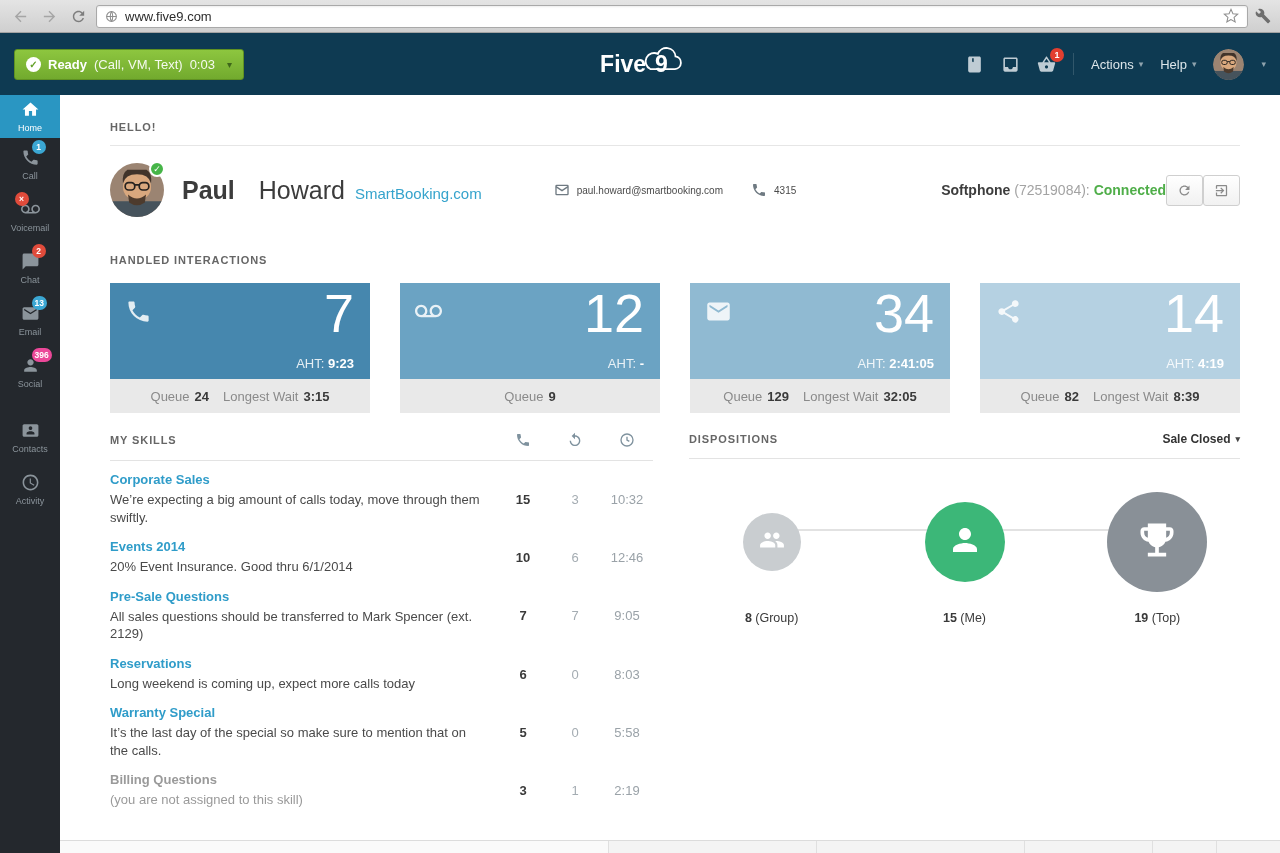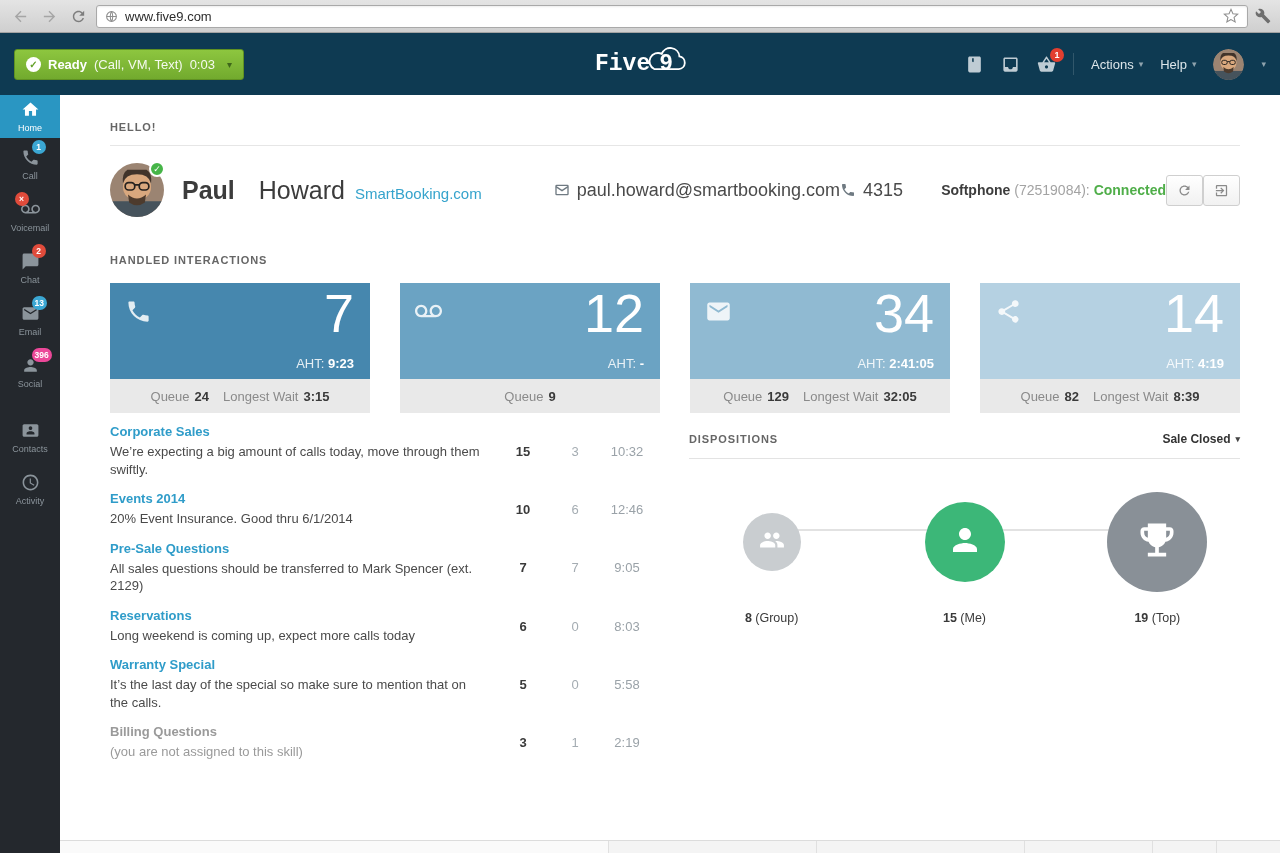--- a/index.html
+++ b/index.html
@@ -21,21 +21,21 @@
   .wrench{color:#6e6e6e;display:flex;cursor:pointer;}
   .wrench svg{width:16px;height:16px;fill:currentColor;}
 
   
   .navbar{height:62px;background:#0e3a52;display:flex;align-items:center;position:relative;padding:0 14px;}
   .ready-btn{display:flex;align-items:center;gap:7px;height:31px;padding:0 11px;background:linear-gradient(#8dc63f,#72aa2e);border:1px solid #5f9122;border-radius:3px;color:#fff;font-size:13px;cursor:pointer;}
   .ready-check{width:15px;height:15px;border-radius:50%;background:#fff;color:#63a028;font-size:10px;font-weight:bold;display:flex;align-items:center;justify-content:center;flex:0 0 auto;}
   .ready-label{font-weight:bold;}
   .ready-detail{color:rgba(255,255,255,.92);}
   .ready-caret{color:#3f671a;font-size:10px;margin-left:5px;}
-  .logo{position:absolute;left:50%;transform:translateX(-50%);color:#fff;font-size:23px;font-weight:bold;display:flex;align-items:center;font-family:Liberation Mono, monospace;}
+  .logo{position:absolute;left:50%;transform:translateX(-50%);color:#fff;font-size:23px;font-weight:bold;display:flex;align-items:center;}
   .logo-nine{position:relative;padding:2px 12px 2px 9px;}
   .logo-nine svg{position:absolute;left:-4px;top:-6px;width:42px;height:32px;}
   .logo-nine span{position:relative;}
   .nav-right{margin-left:auto;display:flex;align-items:center;gap:17px;}
   .nav-icon{color:#bfccd4;position:relative;display:flex;cursor:pointer;}
   .nav-icon svg{width:19px;height:19px;fill:currentColor;}
   .nav-badge{position:absolute;top:-7px;right:-8px;min-width:14px;height:14px;border-radius:8px;background:#e23f30;color:#fff;font-size:9px;font-weight:bold;display:flex;align-items:center;justify-content:center;padding:0 3px;}
   .nav-divider{width:1px;height:22px;background:rgba(255,255,255,.15);}
   .nav-menu{color:#dde6ea;font-size:13px;display:flex;align-items:center;gap:5px;cursor:pointer;}
   .caret{font-size:9px;color:#8fa3ae;}
@@ -63,21 +63,21 @@
 
   .profile-row{display:flex;align-items:center;padding:17px 0 20px;}
   .avatar-wrap{position:relative;width:54px;height:54px;flex:0 0 auto;}
   .avatar{width:54px;height:54px;border-radius:50%;overflow:hidden;}
   .avatar svg{display:block;width:100%;height:100%;}
   .check-badge{position:absolute;top:-2px;right:-1px;width:16px;height:16px;border-radius:50%;background:#46b548;border:2px solid #fff;color:#fff;font-size:9px;display:flex;align-items:center;justify-content:center;}
   .name-block{margin-left:18px;display:flex;align-items:baseline;white-space:nowrap;}
   .fname{font-size:25px;font-weight:bold;color:#3c3c3c;}
   .lname{font-size:25px;font-weight:400;color:#3c3c3c;margin-left:24px;}
   .company{font-size:15px;color:#35a3cc;margin-left:10px;cursor:pointer;}
-  .contact-block{display:flex;margin-left:72px;font-size:18px;color:#4a4a4a;align-items:center;}
+  .contact-block{display:flex;gap:28px;margin-left:72px;font-size:10px;color:#4a4a4a;align-items:center;}
   .contact-item{display:flex;align-items:center;gap:7px;}
   .contact-item .cicon{color:#6f7a82;display:flex;}
   .contact-item svg{width:16px;height:16px;}
   .softphone{margin-left:auto;display:flex;align-items:center;font-size:14px;white-space:nowrap;}
   .sp-label{font-weight:bold;color:#3c3c3c;}
   .sp-id{color:#a3a3a3;}
   .sp-status{font-weight:bold;}
   .icon-btn{width:37px;height:31px;border:1px solid #cfcfcf;border-radius:3px;background:linear-gradient(#fff,#f1f1f1);display:flex;align-items:center;justify-content:center;color:#8a8a8a;cursor:pointer;}
   .icon-btn svg{width:15px;height:15px;fill:currentColor;}
 
@@ -450,20 +450,39 @@
             <b>82</b>
           <span class="foot-gap">Longest Wait</span>
             <b>8:39</b>
         </div>
       </div>
     </div>
 
     <div class="lower">
 
       <div class="skills">
+        <div class="panel-head">
+          <span class="section-label">MY SKILLS</span>
+          <span class="col-ic">
+              <svg viewBox="0 0 24 24" fill="currentColor">
+                <path d="M6.62 10.79c1.44 2.83 3.76 5.14 6.59 6.59l2.2-2.2c.27-.27.67-.36 1.02-.24 1.12.37 2.33.57 3.57.57.55 0 1 .45 1 1V20c0 .55-.45 1-1 1-9.39 0-17-7.61-17-17 0-.55.45-1 1-1h3.5c.55 0 1 .45 1 1 0 1.25.2 2.45.57 3.57.11.35.03.74-.25 1.02l-2.2 2.2z"></path>
+              </svg>
+            </span>
+          <span class="col-ic">
+              <svg viewBox="0 0 24 24" fill="currentColor">
+                <path d="M12 5V1L7 6l5 5V7c3.31 0 6 2.69 6 6s-2.69 6-6 6-6-2.69-6-6H4c0 4.42 3.58 8 8 8s8-3.58 8-8-3.58-8-8-8z"></path>
+              </svg>
+            </span>
+          <span class="col-ic">
+              <svg viewBox="0 0 24 24" fill="none" stroke="currentColor" stroke-width="2">
+                <circle cx="12" cy="12" r="9"></circle>
+                <path d="M12 7v5l3.5 2"></path>
+              </svg>
+            </span>
+        </div>
 
         <div class="skill-row">
           <div class="skill-info">
             <div class="skill-name">Corporate Sales</div>
             <div class="skill-desc">We’re expecting a big amount of calls today, move through them swiftly.</div>
           </div>
           <span class="skill-num n-calls">15</span>
           <span class="skill-num n-tr">3</span>
           <span class="skill-num n-time">10:32</span>
         </div>

